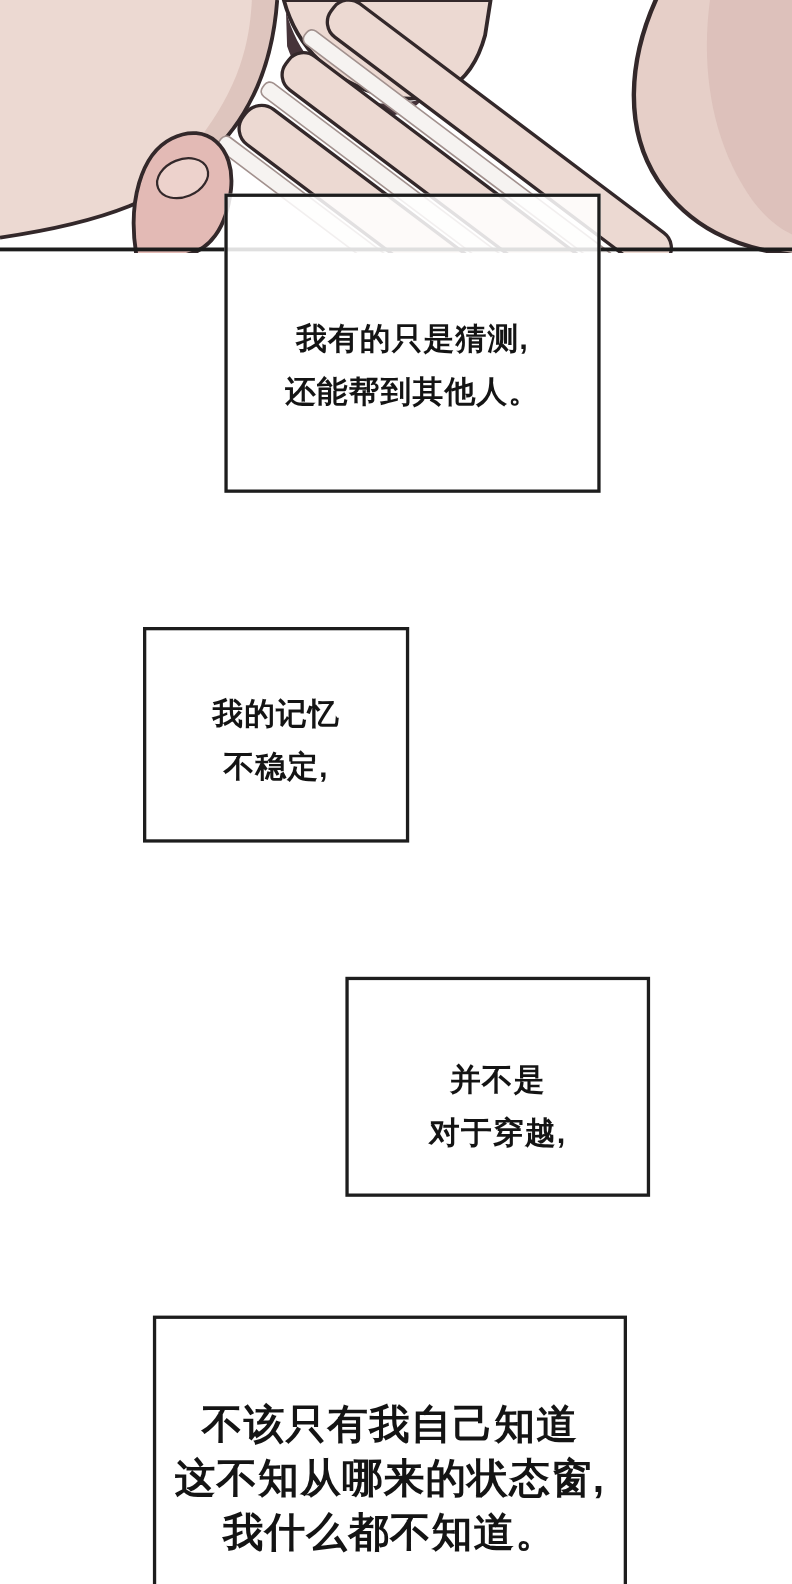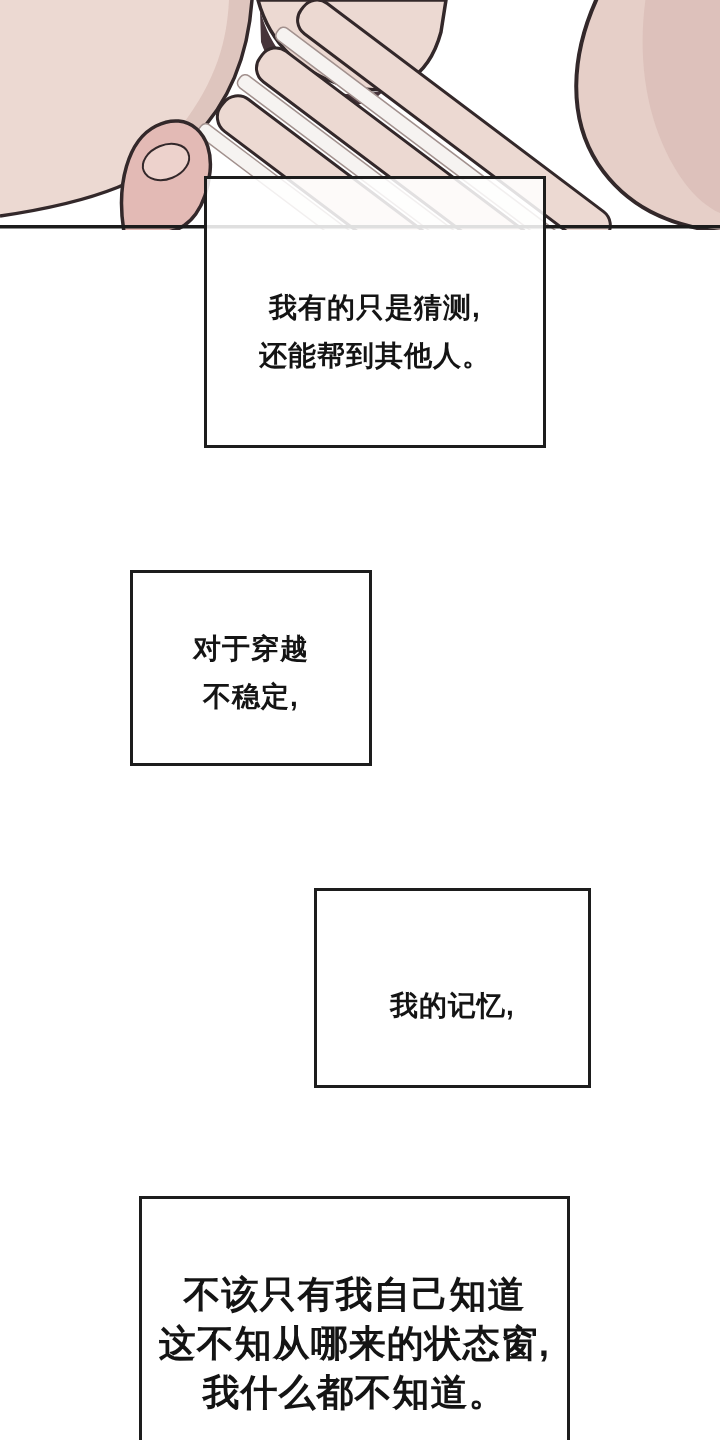--- a/index.html
+++ b/index.html
@@ -86,26 +86,27 @@
       <rect class="pline" x="0" y="225" width="720" height="3.5"></rect>
     </g>
   </svg>
 
   <div class="nbox nbox-1">
     <p>我有的只是猜测,</p>
     <p>还能帮到其他人。</p>
   </div>
 
   <div class="nbox nbox-2">
-    <p>对于穿越</p>
+    <p>我的记忆</p>
     <p>不稳定,</p>
   </div>
 
   <div class="nbox nbox-3">
-    <p>我的记忆,</p>
+    <p>并不是</p>
+    <p>对于穿越,</p>
   </div>
 
   <div class="nbox nbox-4">
     <p>不该只有我自己知道</p>
     <p>这不知从哪来的状态窗,</p>
     <p>我什么都不知道。</p>
   </div>
 
 </div>
 

